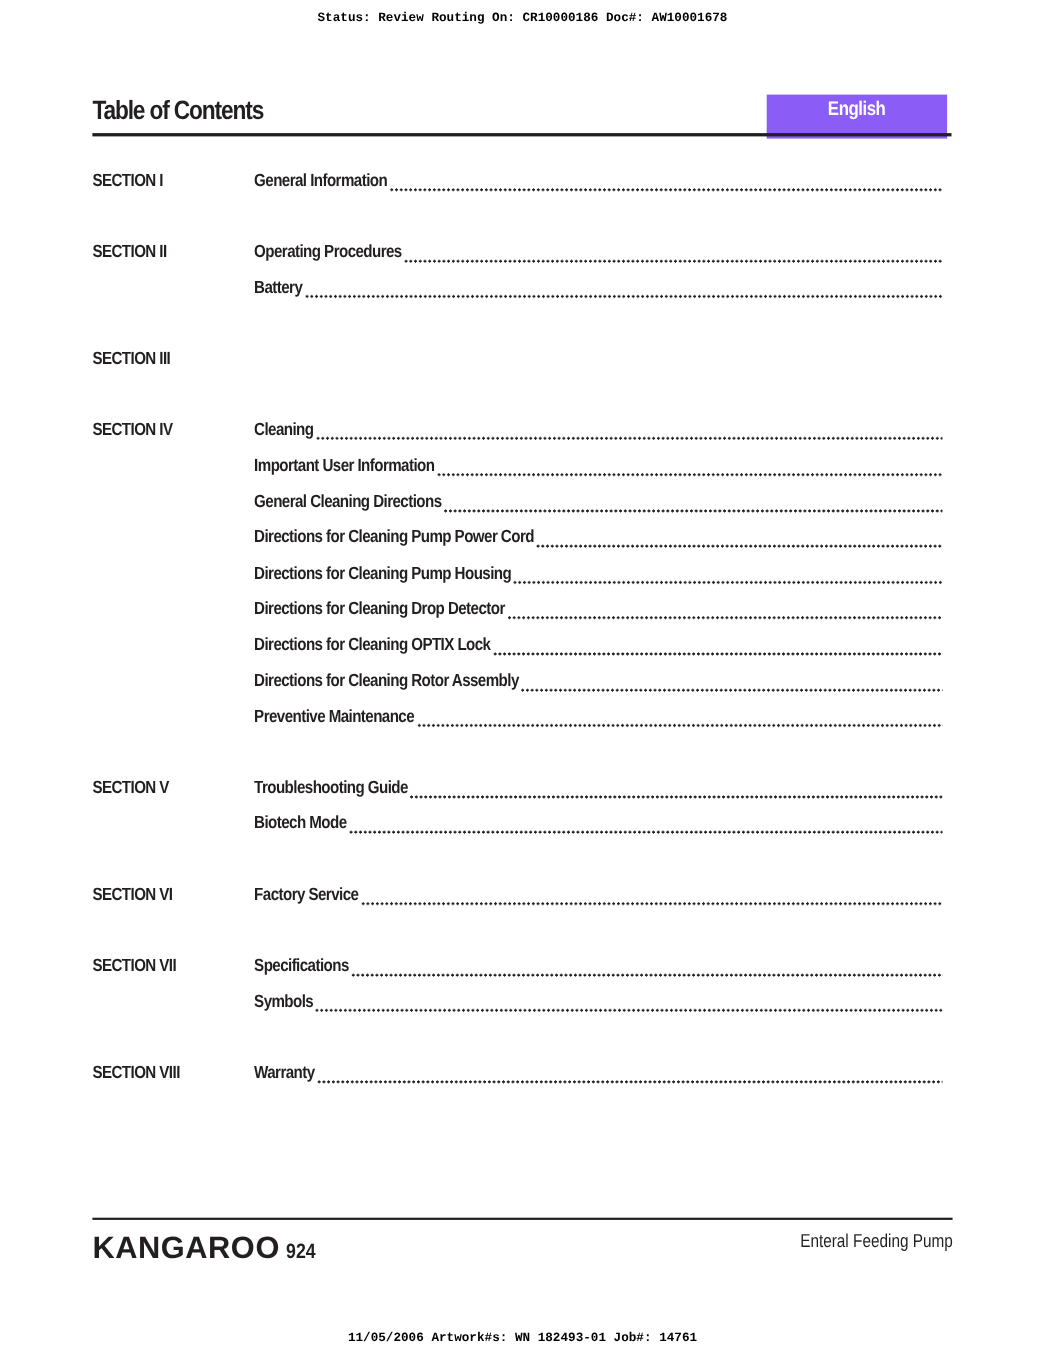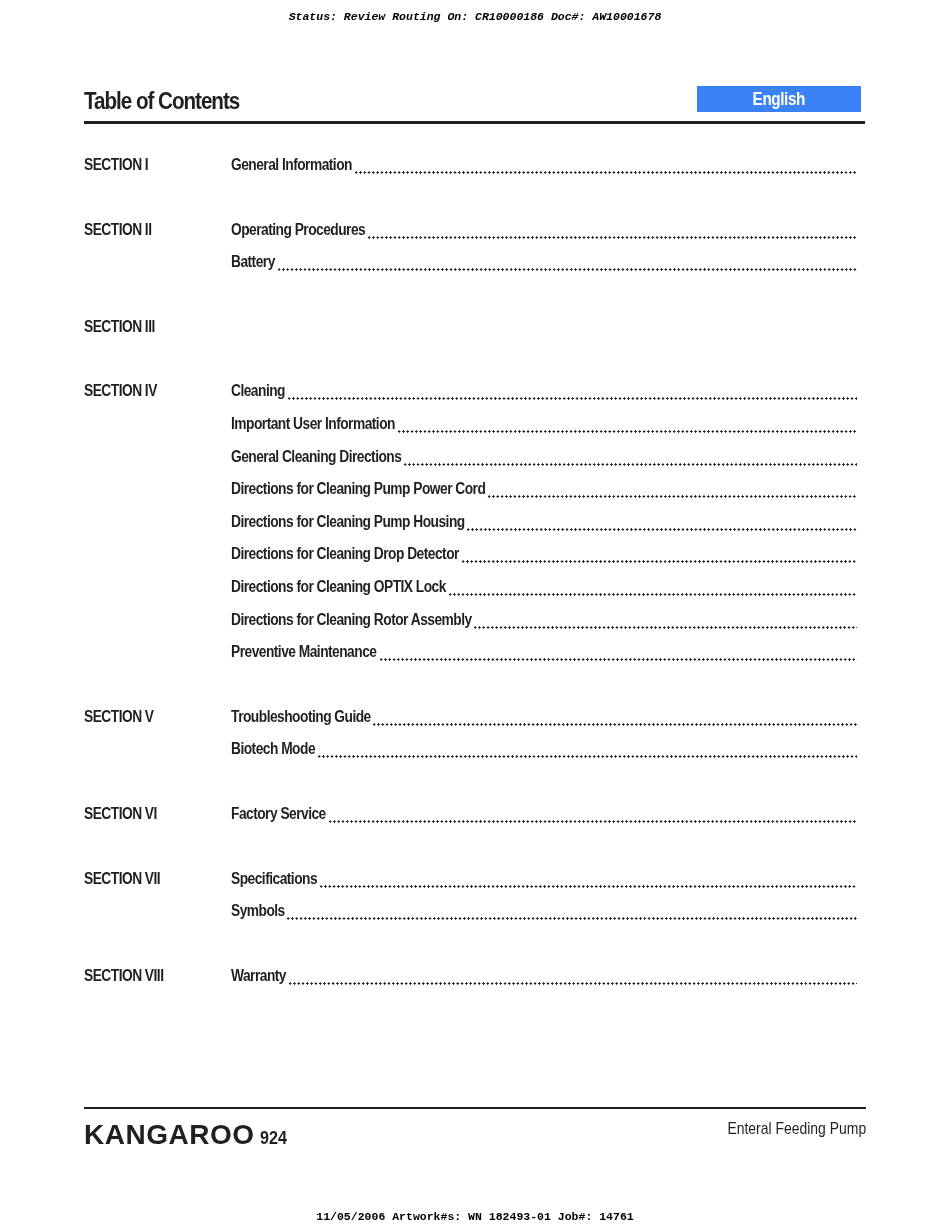--- a/index.html
+++ b/index.html
@@ -1,33 +1,33 @@
 <!DOCTYPE html>
 <html><head>
 <meta charset="utf-8">
 <style>
   html, body { margin: 0; padding: 0; background: #ffffff; }
   body { width: 950px; height: 1229px; position: relative; overflow: hidden; color: #231f20; }
   .status-line, .artwork-line {
     position: absolute; left: 0; width: 950px; text-align: center;
     font-family: "Liberation Mono", monospace; font-weight: bold; font-size: 11.5px; color: #000;
   }
-  .status-line { top: 10px; font-style: italic; }
+  .status-line { top: 10px; }
   .artwork-line { top: 1210px; }
 
   .header { position: absolute; left: 84px; top: 84px; width: 781px; height: 40px; }
   .page-title {
     position: absolute; left: 0; top: 3px;
     font-family: "Liberation Sans", sans-serif; font-weight: bold; font-size: 24px;
     letter-spacing: -1.2px; transform: scaleX(0.86); transform-origin: left;
     color: #231f20;
   }
   .lang-badge {
-    position: absolute; left: 613px; top: 2px; width: 164px; height: 26px;
-    background: #3b82f6; color: #fff; text-align: center;
+    position: absolute; left: 613px; top: 2px; width: 164px; height: 40px;
+    background: #8b5cf6; color: #fff; text-align: center;
     font-family: "Liberation Sans", sans-serif; font-weight: bold; font-size: 18px; line-height: 26px;
   }
   .lang-badge span { display: inline-block; transform: scaleX(0.85); letter-spacing: -0.5px; }
   .header-rule { position: absolute; left: 0; top: 37px; width: 781px; height: 3px; background: #231f20; }
 
   .toc { position: absolute; left: 84px; top: 150px; width: 776px; }
   .toc-row { position: relative; height: 32.6px; }
   .toc-gap { height: 32px; }
   .section-label {
     position: absolute; left: 0; top: 6px;

